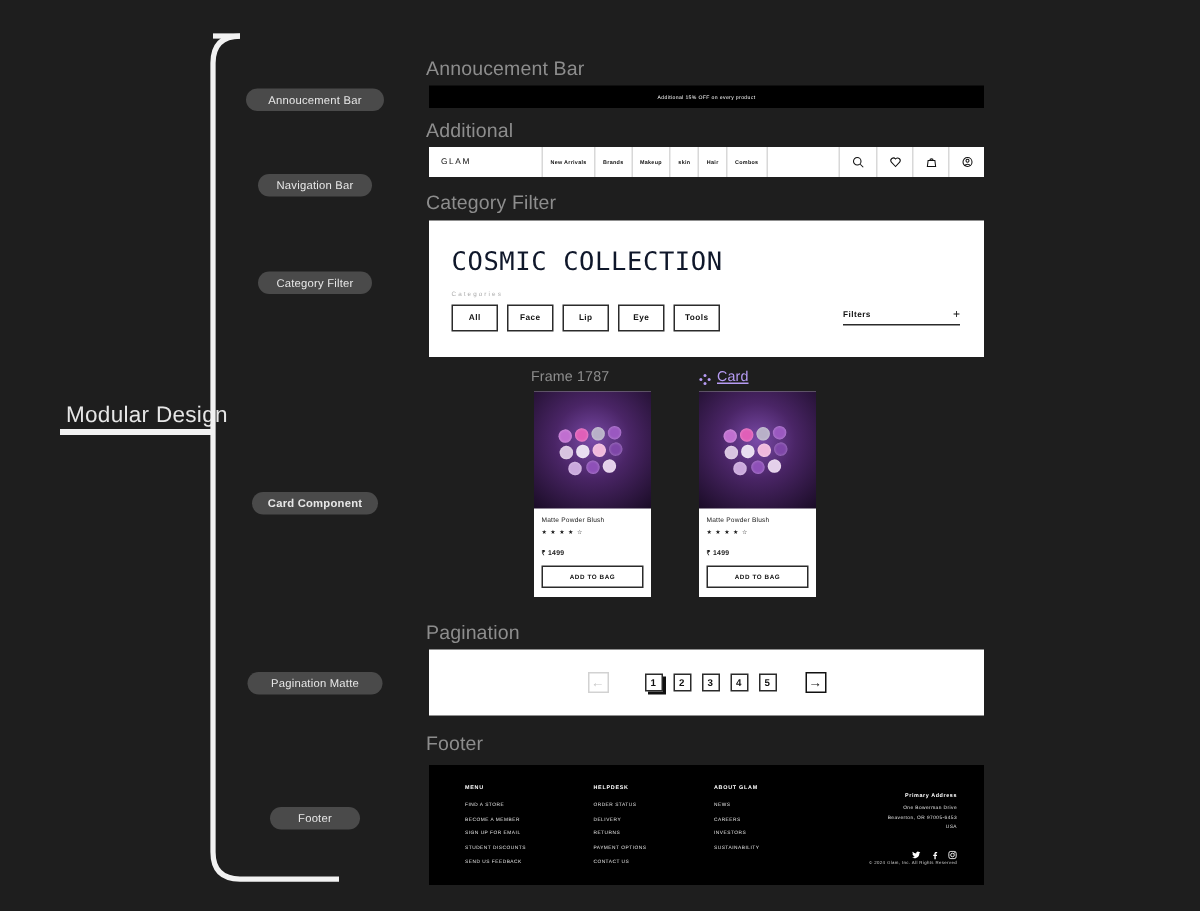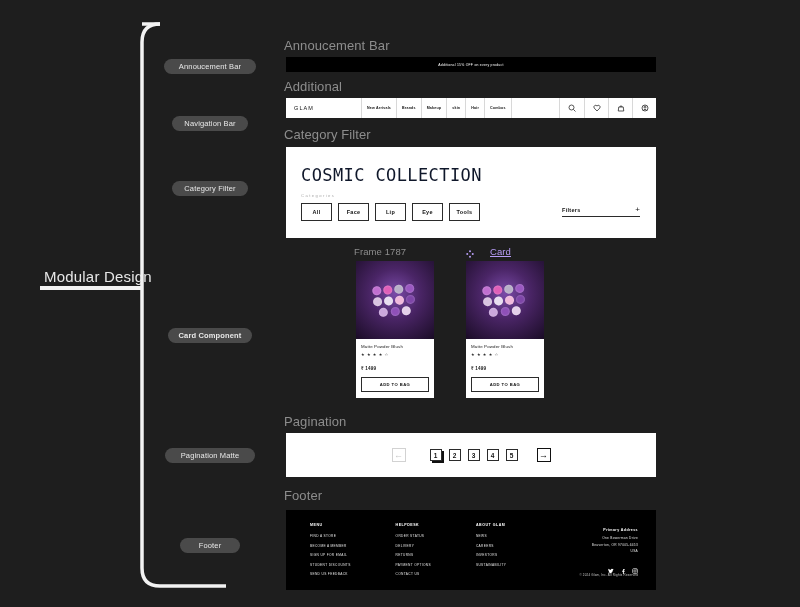--- a/index.html
+++ b/index.html
@@ -73,21 +73,21 @@
     padding: 5px 0; width: 31px; text-align: center; }
   .filters-box { position: absolute; right: 16px; top: 60px; width: 78px;
     border-bottom: 1px solid #2b2b2b; display: flex; justify-content: space-between;
     align-items: flex-end; padding-bottom: 3px; }
   .filters-label { color: #111; font-size: 5.5px; font-weight: bold; letter-spacing: .3px; }
   .filters-plus { color: #111; font-size: 8px; line-height: 6px; }
 
   
   .frame-label { position: absolute; color: #8d8d8d; font-size: 9.5px; letter-spacing: .1px; }
   .comp-label { position: absolute; color: #b79cf5; font-size: 9.5px; letter-spacing: .1px;
-    display: flex; align-items: flex-end; gap: 16px; text-decoration: underline; }
+    display: flex; align-items: flex-end; gap: 4px; text-decoration: underline; }
   .comp-icon { display: inline-block; width: 8px; height: 8px; }
 
   .card { position: absolute; width: 78px; background: #fff; }
   .card-img { width: 78px; height: 78px; position: relative; overflow: hidden;
     background: radial-gradient(circle at 50% 42%, #7a4aa8 0%, #4a2566 42%, #1a0c26 100%); }
   .card-body { padding: 5px 5px 6px 5px; background: #fff; }
   .card-name { color: #1a1a1a; font-size: 4.4px; letter-spacing: .15px; margin-bottom: 3px; }
   .card-stars { color: #1a1a1a; font-size: 4px; letter-spacing: .6px; margin-bottom: 8px; }
   .card-price { color: #1a1a1a; font-size: 4.6px; font-weight: bold; letter-spacing: .2px;
     margin-bottom: 6px; }

